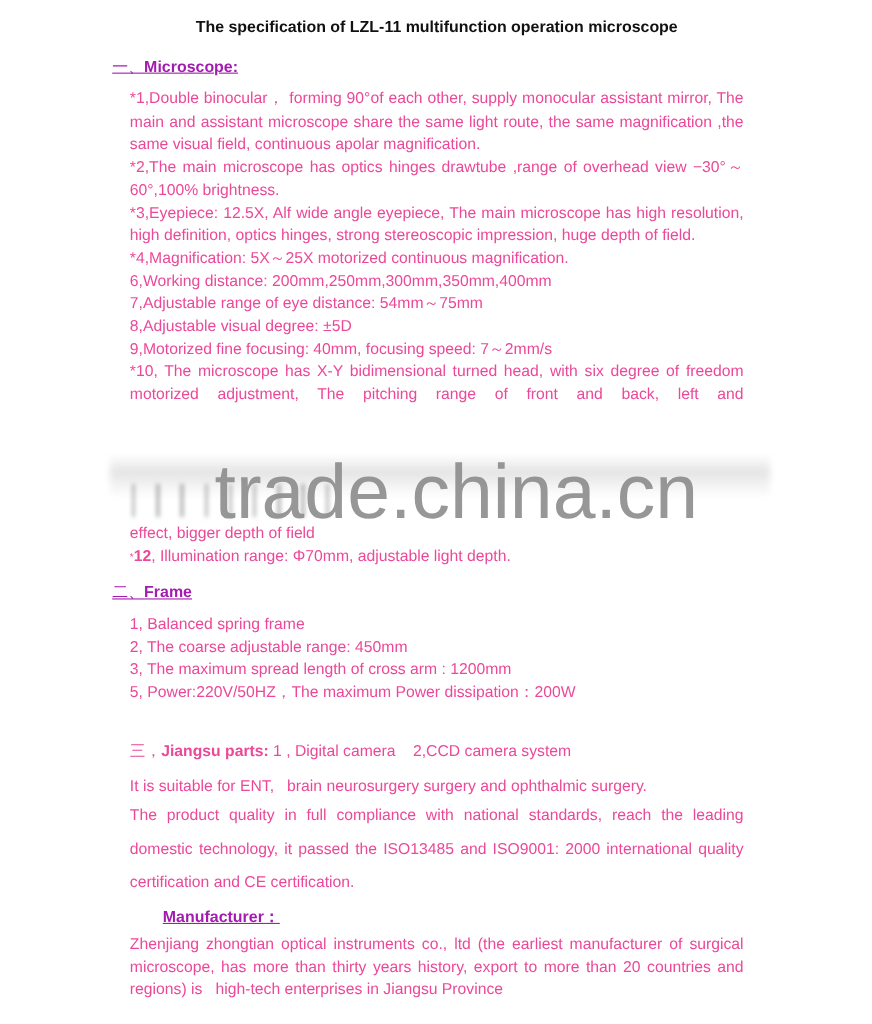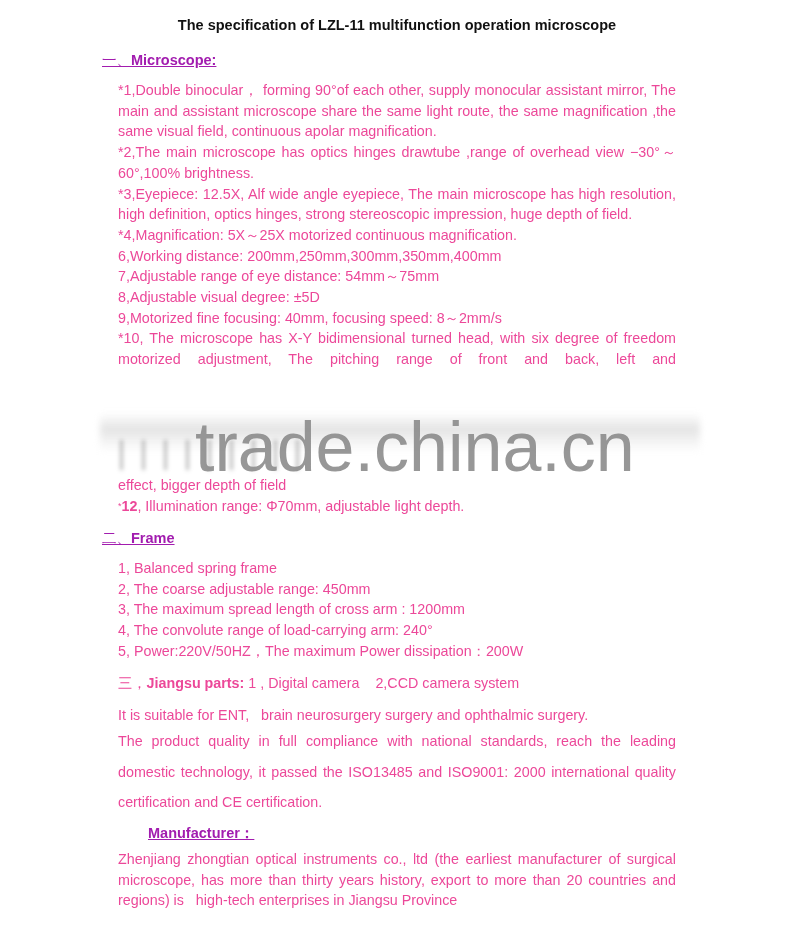--- a/index.html
+++ b/index.html
@@ -52,42 +52,41 @@
   </div>
 
   <div class="block j" style="top:80px;">
     <p>*1,Double binocular， forming 90°of each other, supply monocular assistant mirror, The main and assistant microscope share the same light route, the same magnification ,the same visual field, continuous apolar magnification.</p>
     <p>*2,The main microscope has optics hinges drawtube ,range of overhead view −30°～60°,100% brightness.</p>
     <p>*3,Eyepiece: 12.5X, Alf wide angle eyepiece, The main microscope has high resolution, high definition, optics hinges, strong stereoscopic impression, huge depth of field.</p>
     <p>*4,Magnification: 5X～25X motorized continuous magnification.</p>
     <p>6,Working distance: 200mm,250mm,300mm,350mm,400mm</p>
     <p>7,Adjustable range of eye distance: 54mm～75mm</p>
     <p>8,Adjustable visual degree: ±5D</p>
-    <p>9,Motorized fine focusing: 40mm, focusing speed: 8～2mm/s</p>
+    <p>9,Motorized fine focusing: 40mm, focusing speed: 7～2mm/s</p>
     <p style="text-align-last: justify;">*10, The microscope has X-Y bidimensional turned head, with six degree of freedom motorized adjustment, The pitching range of front and back, left and</p>
   </div>
 
   <div class="blur-band"></div>
   <div class="blur-stubs"></div>
   <div class="watermark">trade.china.cn</div>
 
   <div class="block" style="top:475px;">
     <p>effect, bigger depth of field</p>
     <p><span style="font-size:9px;vertical-align:top;">*</span><span class="b">12</span><span>, Illumination range: Φ70mm, adjustable light depth.</span></p>
   </div>
 
   <div class="h" style="top:529px;">
     <span class="cn">二、</span><span>Frame</span>
   </div>
 
   <div class="block" style="top:558px;">
     <p>1, Balanced spring frame</p>
     <p>2, The coarse adjustable range: 450mm</p>
     <p>3, The maximum spread length of cross arm : 1200mm</p>
-    <p>4, The convolute range of load-carrying arm: 240°</p>
     <p>5, Power:220V/50HZ，The maximum Power dissipation：200W</p>
   </div>
 
   <div class="block" style="top:673px;">
     <p>
       <span>三，</span><span class="b">Jiangsu parts:</span><span style="white-space:pre;"> 1 , Digital camera    2,CCD camera system</span>
     </p>
   </div>
 
   <div class="block" style="top:705px;">

